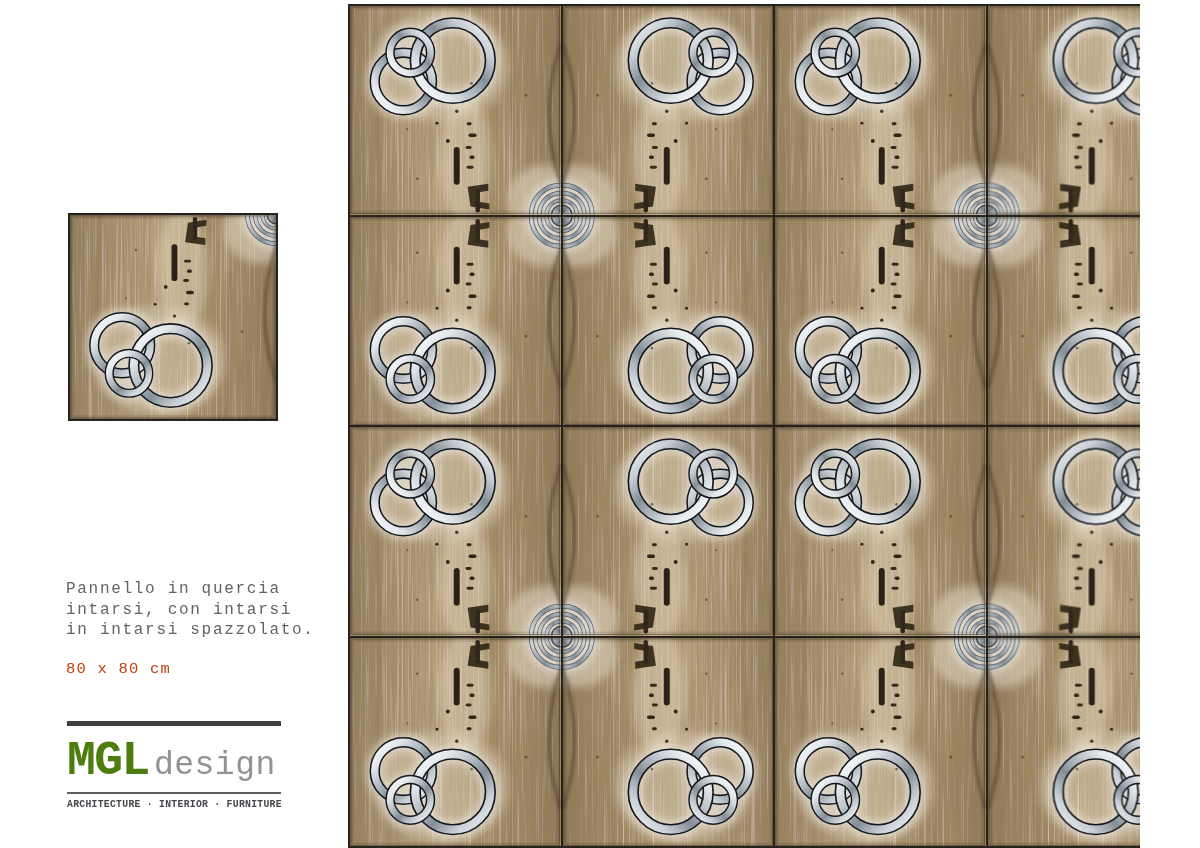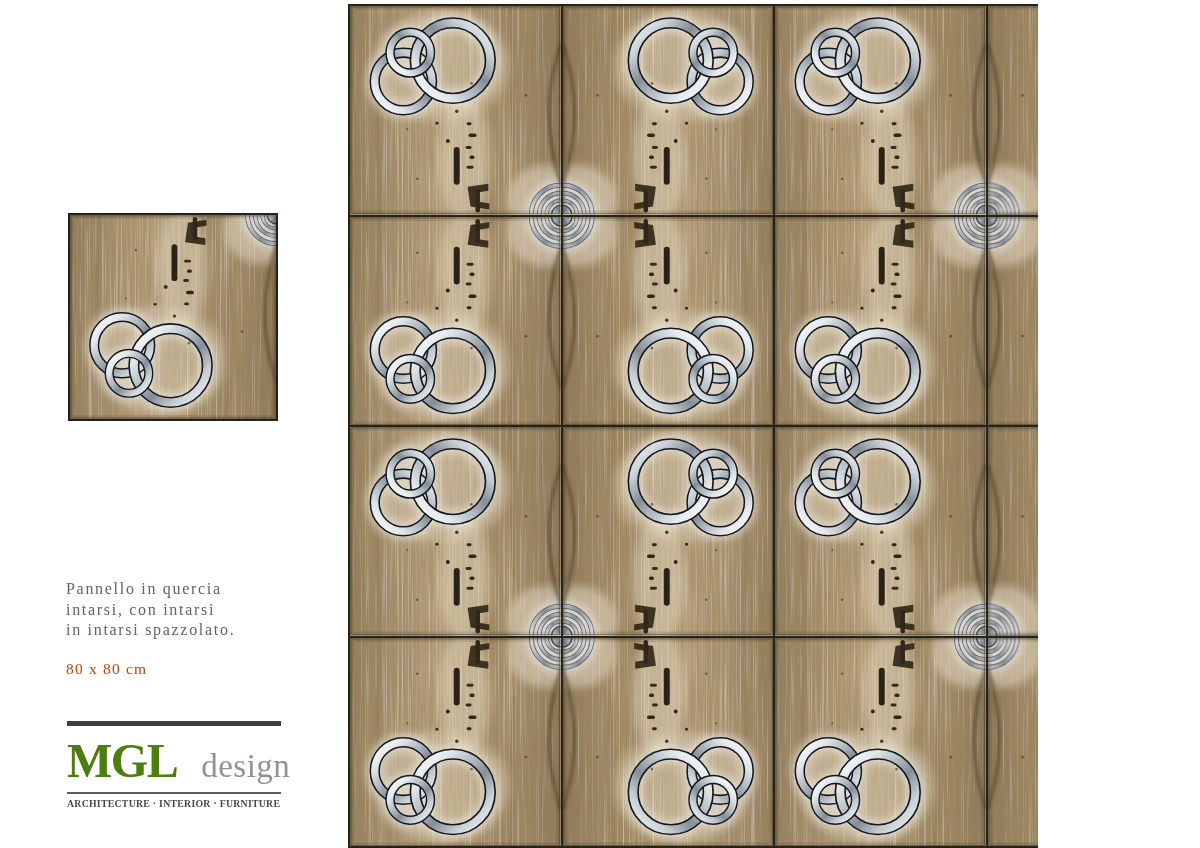--- a/index.html
+++ b/index.html
@@ -1,33 +1,33 @@
 <!DOCTYPE html>
 <html><head>
 <meta charset="utf-8">
 <style>
   html,body{margin:0;padding:0;background:#ffffff;}
-  .page{position:relative;width:1038px;height:848px;background:#ffffff;overflow:hidden;
-        font-family:Liberation Serif, serif;}
+  .page{position:relative;width:1140px;height:848px;background:#ffffff;overflow:hidden;
+        font-family:Liberation Mono, monospace;}
   .defs-svg{position:absolute;width:0;height:0;}
 
   
   .preview{position:absolute;left:68px;top:213px;width:210px;height:208px;
            border:2px solid #24221e;box-sizing:border-box;background:#b0976f;}
   .preview svg{width:100%;height:100%;display:block;}
 
   .desc{position:absolute;left:66px;top:579px;font-size:16px;line-height:20.5px;
         letter-spacing:1.7px;color:#636363;white-space:nowrap;}
   .size{position:absolute;left:66px;top:660px;font-size:15.5px;letter-spacing:1.2px;color:#c2410c;}
 
   .logo{position:absolute;left:67px;top:721px;width:214px;}
   .logo-bar{height:5px;background:#3e3f41;}
   .logo-row{display:flex;align-items:baseline;margin-top:9px;white-space:nowrap;}
   .logo-mgl{font-size:48px;font-weight:bold;color:#4d7c0f;letter-spacing:-1.5px;line-height:1.1;}
-  .logo-design{font-size:33px;color:#919295;margin-left:24px;letter-spacing:.5px;line-height:1.1;}
+  .logo-design{font-size:33px;color:#919295;margin-left:5px;letter-spacing:.5px;line-height:1.1;}
   .logo-rule{height:2px;background:#5e5f61;margin-top:4px;}
   .logo-tagline{margin-top:4px;font-size:10.5px;letter-spacing:.3px;color:#45474c;
                 white-space:nowrap;transform:scaleX(.93);transform-origin:left center;font-weight:bold;}
 
   
   .grid{position:absolute;left:348px;top:4px;width:852px;height:844px;
         background:#26231c;border:2px solid #26231c;box-sizing:border-box;
         display:grid;grid-template-columns:repeat(4,1fr);grid-template-rows:repeat(4,1fr);gap:2px;}
   .tile{position:relative;overflow:hidden;background:#b0976f;}
   .tile svg{position:absolute;left:0;top:0;width:100%;height:100%;display:block;}

